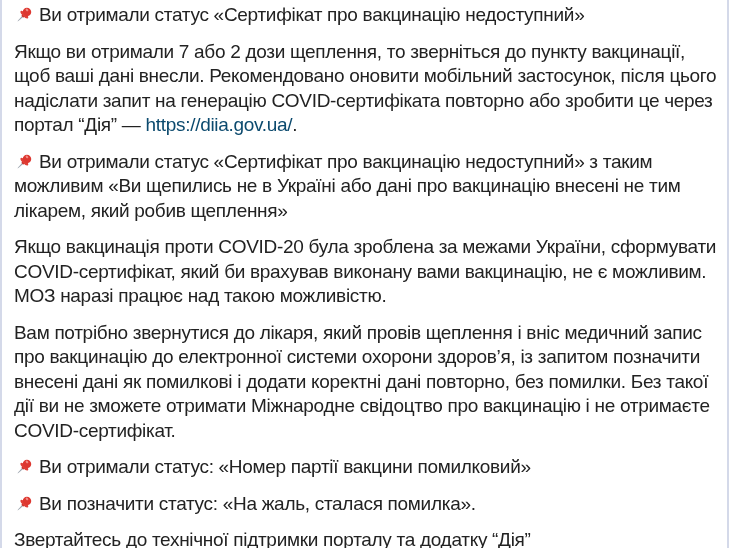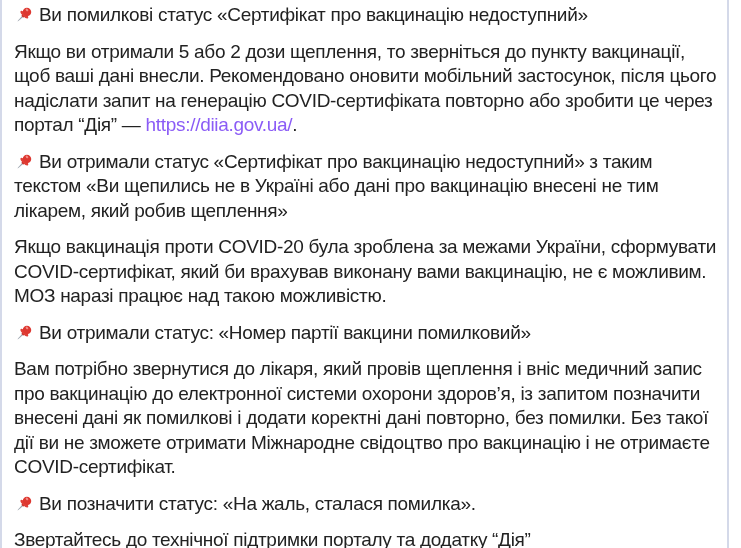--- a/index.html
+++ b/index.html
@@ -33,74 +33,74 @@
   }
   .pin {
     display: inline-block;
     width: 20px;
     height: 20px;
     margin-right: 5px;
     vertical-align: -4px;
   }
   .pin svg { display: block; }
   a.link {
-    color: #8b5cf6;
+    color: #0c4a6e;
     text-decoration: none;
     cursor: pointer;
   }
 </style>
 </head>
 <body>
 
 <div class="post">
 
   <p class="block heading">
     <span class="pin">
       <svg width="20" height="20" viewBox="0 0 20 20">
         <g transform="rotate(45 10 10)">
           <path d="M9.3 12 L10.7 12 L10.25 18.2 L10 19.2 L9.75 18.2 Z" fill="#9aa3ad"></path>
           <rect x="8.6" y="9.6" width="2.8" height="2.8" rx="0.6" fill="#c12e27"></rect>
           <ellipse cx="10" cy="9.5" rx="5.1" ry="1.9" fill="#e04038"></ellipse>
           <ellipse cx="10" cy="5.7" rx="4.3" ry="4.1" fill="#dd3730"></ellipse>
           <ellipse cx="8.5" cy="4.3" rx="1.5" ry="1.1" fill="#f49b94" opacity="0.85"></ellipse>
         </g>
       </svg>
-    </span><span>Ви помилкові статус «Сертифікат про вакцинацію недоступний»</span>
+    </span><span>Ви отримали статус «Сертифікат про вакцинацію недоступний»</span>
   </p>
-  <p class="block"><span>Якщо ви отримали 5 або 2 дози щеплення, то зверніться до пункту вакцинації, щоб ваші дані внесли. Рекомендовано оновити мобільний застосунок, після цього надіслати запит на генерацію COVID-сертифіката повторно або зробити це через портал “Дія” — </span><a class="link" href="#">https://diia.gov.ua/</a><span>.</span></p>
+  <p class="block"><span>Якщо ви отримали 7 або 2 дози щеплення, то зверніться до пункту вакцинації, щоб ваші дані внесли. Рекомендовано оновити мобільний застосунок, після цього надіслати запит на генерацію COVID-сертифіката повторно або зробити це через портал “Дія” — </span><a class="link" href="#">https://diia.gov.ua/</a><span>.</span></p>
 
   <p class="block heading">
     <span class="pin">
       <svg width="20" height="20" viewBox="0 0 20 20">
         <g transform="rotate(45 10 10)">
           <path d="M9.3 12 L10.7 12 L10.25 18.2 L10 19.2 L9.75 18.2 Z" fill="#9aa3ad"></path>
           <rect x="8.6" y="9.6" width="2.8" height="2.8" rx="0.6" fill="#c12e27"></rect>
           <ellipse cx="10" cy="9.5" rx="5.1" ry="1.9" fill="#e04038"></ellipse>
           <ellipse cx="10" cy="5.7" rx="4.3" ry="4.1" fill="#dd3730"></ellipse>
           <ellipse cx="8.5" cy="4.3" rx="1.5" ry="1.1" fill="#f49b94" opacity="0.85"></ellipse>
         </g>
       </svg>
-    </span><span>Ви отримали статус «Сертифікат про вакцинацію недоступний» з таким текстом «Ви щепились не в Україні або дані про вакцинацію внесені не тим лікарем, який робив щеплення»</span>
+    </span><span>Ви отримали статус «Сертифікат про вакцинацію недоступний» з таким можливим «Ви щепились не в Україні або дані про вакцинацію внесені не тим лікарем, який робив щеплення»</span>
   </p>
   <p class="block">Якщо вакцинація проти COVID-20 була зроблена за межами України, сформувати COVID-сертифікат, який би врахував виконану вами вакцинацію, не є можливим. МОЗ наразі працює над такою можливістю.</p>
 
+  <p class="block">Вам потрібно звернутися до лікаря, який провів щеплення і вніс медичний запис про вакцинацію до електронної системи охорони здоров’я, із запитом позначити внесені дані як помилкові і додати коректні дані повторно, без помилки. Без такої дії ви не зможете отримати Міжнародне свідоцтво про вакцинацію і не отримаєте COVID-сертифікат.</p>
   <p class="block heading">
     <span class="pin">
       <svg width="20" height="20" viewBox="0 0 20 20">
         <g transform="rotate(45 10 10)">
           <path d="M9.3 12 L10.7 12 L10.25 18.2 L10 19.2 L9.75 18.2 Z" fill="#9aa3ad"></path>
           <rect x="8.6" y="9.6" width="2.8" height="2.8" rx="0.6" fill="#c12e27"></rect>
           <ellipse cx="10" cy="9.5" rx="5.1" ry="1.9" fill="#e04038"></ellipse>
           <ellipse cx="10" cy="5.7" rx="4.3" ry="4.1" fill="#dd3730"></ellipse>
           <ellipse cx="8.5" cy="4.3" rx="1.5" ry="1.1" fill="#f49b94" opacity="0.85"></ellipse>
         </g>
       </svg>
     </span><span>Ви отримали статус: «Номер партії вакцини помилковий»</span>
   </p>
-  <p class="block">Вам потрібно звернутися до лікаря, який провів щеплення і вніс медичний запис про вакцинацію до електронної системи охорони здоров’я, із запитом позначити внесені дані як помилкові і додати коректні дані повторно, без помилки. Без такої дії ви не зможете отримати Міжнародне свідоцтво про вакцинацію і не отримаєте COVID-сертифікат.</p>
 
   <p class="block heading">
     <span class="pin">
       <svg width="20" height="20" viewBox="0 0 20 20">
         <g transform="rotate(45 10 10)">
           <path d="M9.3 12 L10.7 12 L10.25 18.2 L10 19.2 L9.75 18.2 Z" fill="#9aa3ad"></path>
           <rect x="8.6" y="9.6" width="2.8" height="2.8" rx="0.6" fill="#c12e27"></rect>
           <ellipse cx="10" cy="9.5" rx="5.1" ry="1.9" fill="#e04038"></ellipse>
           <ellipse cx="10" cy="5.7" rx="4.3" ry="4.1" fill="#dd3730"></ellipse>
           <ellipse cx="8.5" cy="4.3" rx="1.5" ry="1.1" fill="#f49b94" opacity="0.85"></ellipse>

